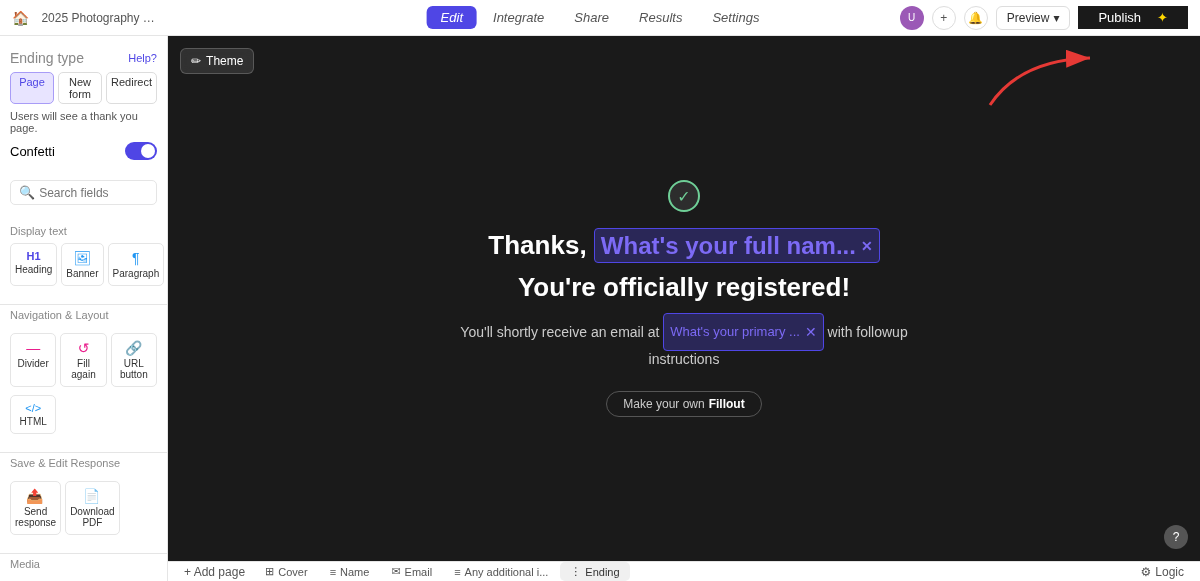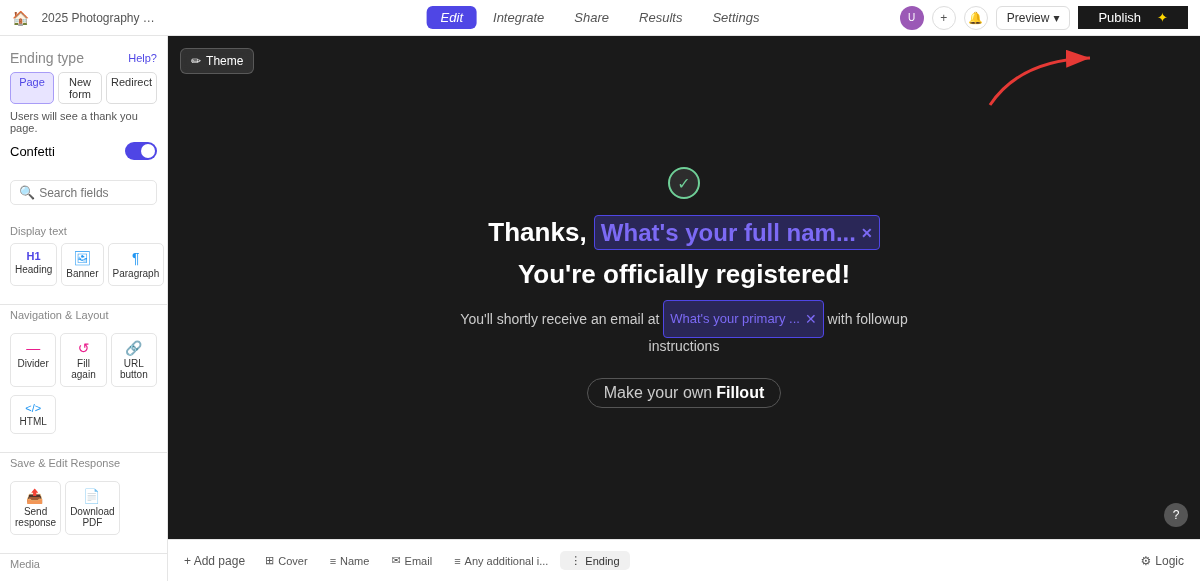--- a/index.html
+++ b/index.html
@@ -122,27 +122,27 @@
     .thanks-subtitle { font-size: 14px; color: #ccc; margin-bottom: 4px; }
     .email-chip {
       display: inline-flex; align-items: center; gap: 3px;
       background: rgba(79,70,229,0.3); border: 1.5px solid #4f46e5;
       border-radius: 4px; padding: 10px 6px; font-size: 13px; color: #7c6af5;
     }
 
     .fillout-btn {
       display: inline-flex; align-items: center; gap: 4px;
       border: 1px solid #555; border-radius: 20px; padding: 5px 16px;
-      color: #ccc; font-size: 16px; cursor: pointer; margin-top: 20px;
+      color: #ccc; font-size: 12px; cursor: pointer; margin-top: 20px;
     }
     .fillout-brand { font-weight: 700; color: #fff; }
 
     
     .bottom-bar {
-      height: 42px; background: #fff; border-top: 1px solid #e5e5e5;
+      height: 20px; background: #fff; border-top: 1px solid #e5e5e5;
       display: flex; align-items: center; padding: 0 8px; gap: 2px;
     }
     .bottom-add-btn {
       display: flex; align-items: center; gap: 4px; font-size: 12px; color: #555;
       padding: 3px 8px; border-radius: 5px; cursor: pointer;
     }
     .bottom-page-tabs { display: flex; gap: 2px; flex: 1; }
     .bottom-tab {
       display: flex; align-items: center; gap: 4px;
       padding: 3px 10px; border-radius: 5px; font-size: 11px; color: #555; cursor: pointer;

